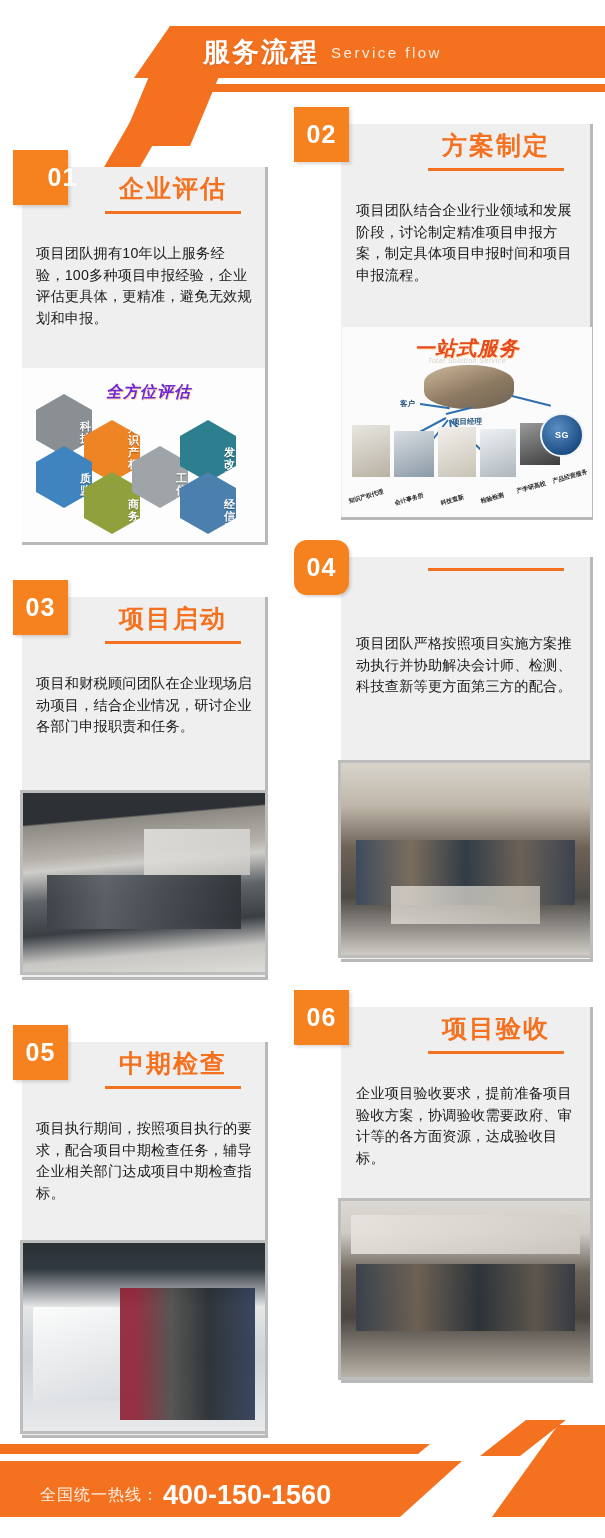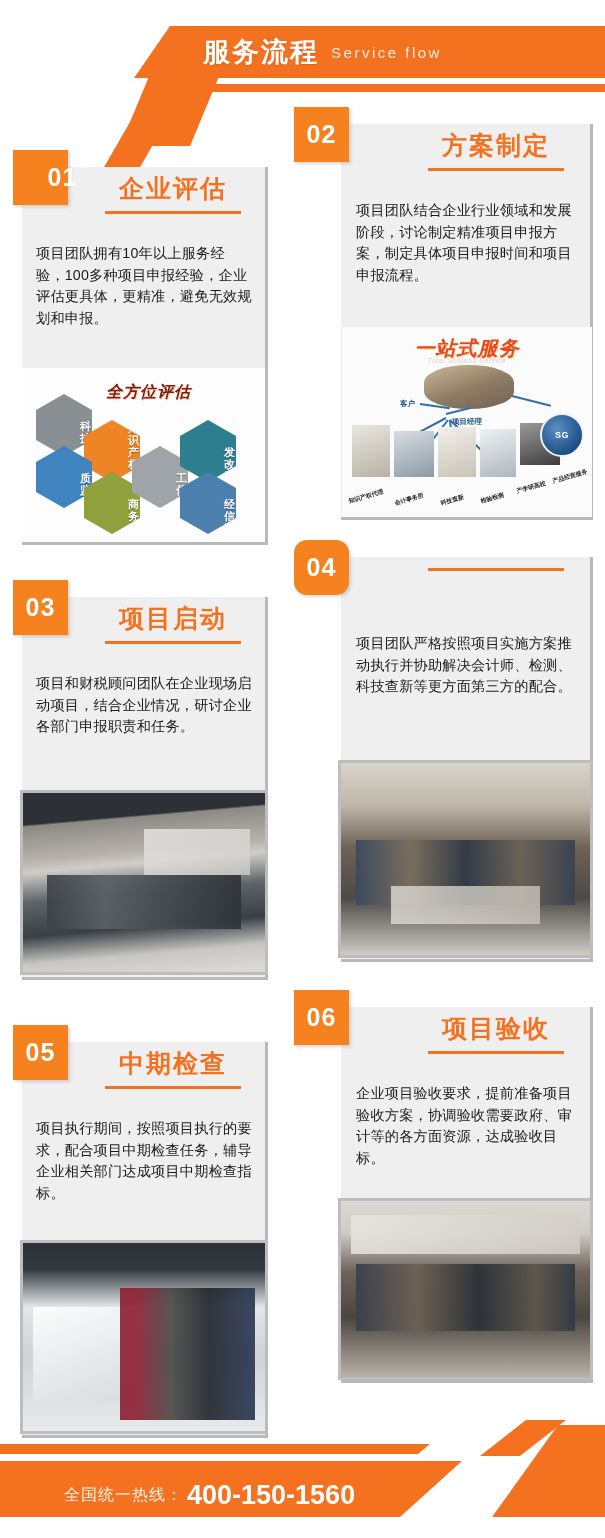--- a/index.html
+++ b/index.html
@@ -79,21 +79,21 @@
   .photo {
     position: absolute; overflow: hidden;
     background: #d9d9d9;
     border: 3px solid #bdbdbd;
   }
 
   
   .hexwrap { position: absolute; background: #fdfdfd; }
   .hex-title {
     position: absolute; font-size: 16px; font-weight: bold; font-style: italic;
-    color: #7f1d1d; letter-spacing: 1px;
+    color: #6d28d9; letter-spacing: 1px;
     text-shadow: 1px 1px 0 #ffd9a8;
   }
   .hex {
     position: absolute; width: 56px; height: 62px;
     clip-path: polygon(50% 0, 100% 26%, 100% 74%, 50% 100%, 0 74%, 0 26%);
     display: flex; align-items: flex-end; justify-content: center;
     color: #fff; font-size: 11px; font-weight: bold; line-height: 1.1;
     text-align: center; letter-spacing: 0;
     text-shadow: 0 1px 1px rgba(0,0,0,.35);
     padding-left: 43px;
@@ -141,21 +141,21 @@
     background: #f4711f;
     clip-path: polygon(0 0, 462px 0, 400px 56px, 0 56px);
   }
   .footer-band-tail {
     position: absolute; left: 430px; top: 1425px; width: 180px; height: 92px;
     background: #f4711f;
     clip-path: polygon(62px 92px, 128px 0, 180px 0, 180px 92px);
   }
   .footer-text {
     position: absolute; left: 0; top: 1461px; width: 605px; height: 68px;
-    display: flex; align-items: center; padding-left: 64px;
+    display: flex; align-items: center; padding-left: 40px;
   }
   .footer-label { color: #fdf0e6; font-size: 16px; letter-spacing: 1px; }
   .footer-phone {
     color: #ffffff; font-size: 27px; font-weight: bold; letter-spacing: 0px;
     margin-left: 4px;
   }
 </style>
 </head>
 <body>
 

